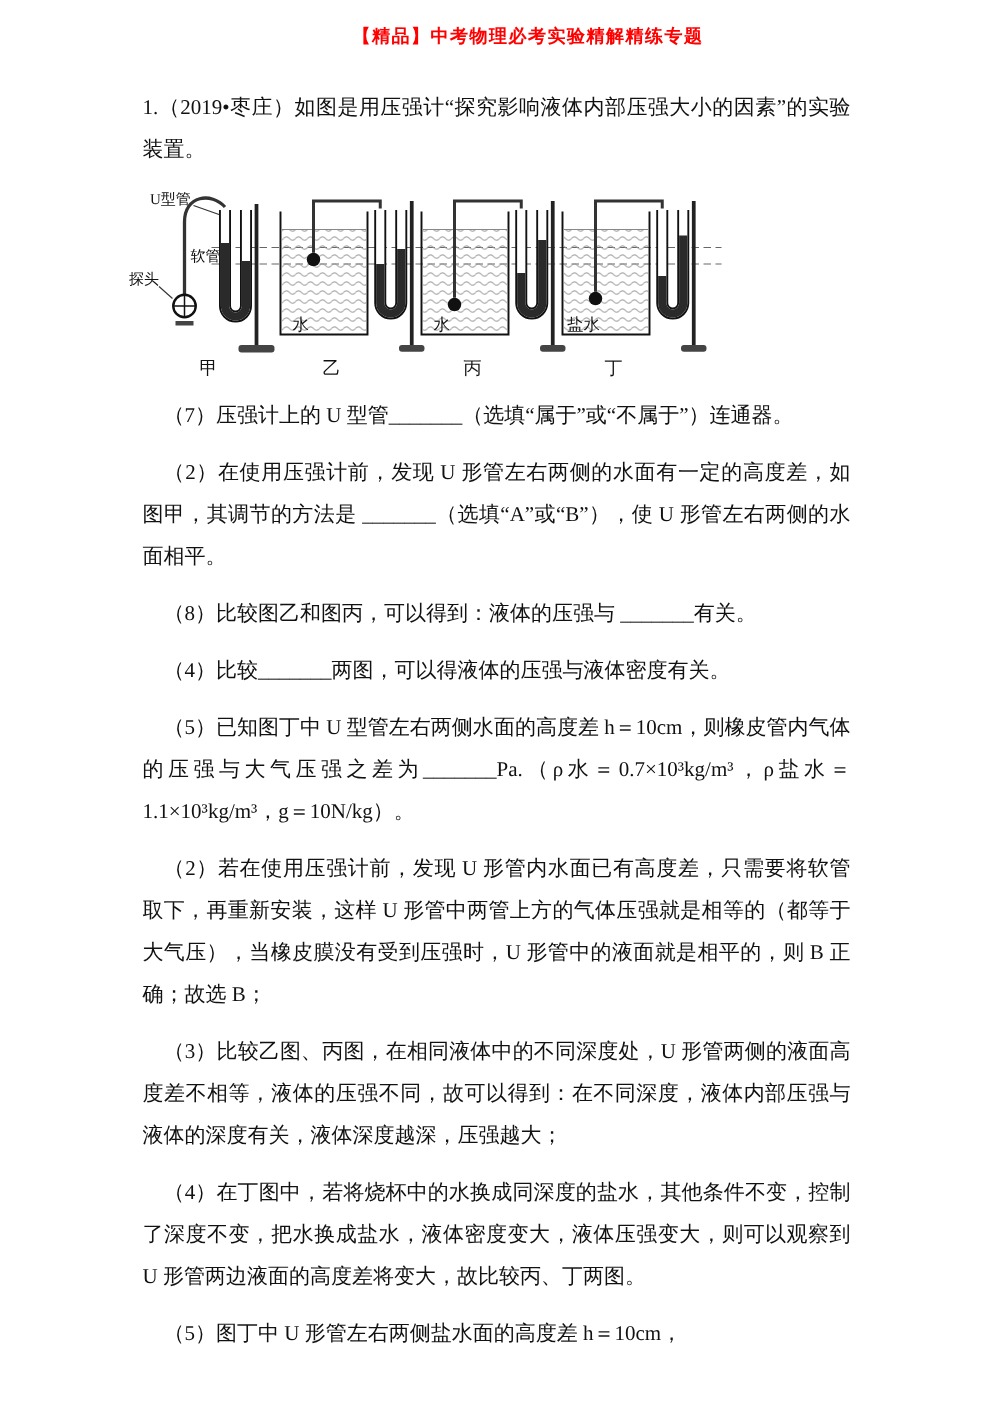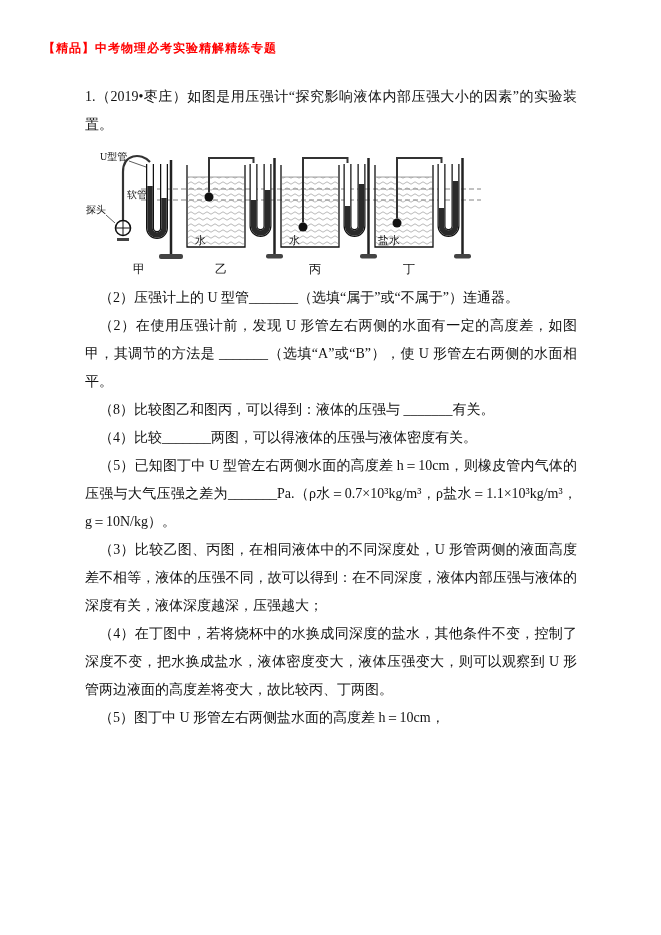--- a/index.html
+++ b/index.html
@@ -8,34 +8,35 @@
     background: #ffffff;
   }
   body {
     width: 661px;
     height: 935px;
     font-family: "Liberation Serif", "DejaVu Serif", serif;
     color: #111111;
     overflow: hidden;
   }
   .header {
-    margin-top: 40px;
+    margin-top: 16px;
+    text-align: center;
     font-size: 12px;
     font-weight: bold;
     letter-spacing: 1px;
     padding-left: 43px;
   }
   .content {
     width: 492px;
     margin: 26px 84px 0 85px;
     font-size: 14px;
     line-height: 28px;
     text-align: justify;
   }
-  p { margin: 0; }
+  p { margin: 10px; }
   .indent { text-indent: 1em; }
   .bold { font-weight: bold; }
   .figure {
     margin: 11px 0 6px 0;
   }
   svg { font-family: inherit; display: block; }
   svg text { fill: #111; }
 </style>
 </head>
 <body>
@@ -116,24 +117,25 @@
         <rect x="369" y="104" width="17" height="4.5" rx="2" fill="#444"></rect>
         <path d="M356.5,14 V76 a7,7 0 0 0 14,0 V14" fill="none" stroke="#111" stroke-width="8"></path>
         <path d="M356.5,14 V76 a7,7 0 0 0 14,0 V14" fill="none" stroke="#ffffff" stroke-width="5.5"></path>
         <path d="M356.5,58 V76 a7,7 0 0 0 14,0 V31" fill="none" stroke="#2a2a2a" stroke-width="5.5"></path>
         <text x="293" y="94" font-size="11">盐水</text>
         <text x="318" y="123" font-size="12">丁</text>
       </g>
     </svg>
   </div>
 
-  <p class="indent">（2）压强计上的 U 型管_______（选填“属于”或“不属于”）连通器。</p>
+  <p class="indent">（7）压强计上的 U 型管_______（选填“属于”或“不属于”）连通器。</p>
   <p class="indent">（2）在使用压强计前，发现 U 形管左右两侧的水面有一定的高度差，如图甲，其调节的方法是 _______（选填“A”或“B”），使 U 形管左右两侧的水面相平。</p>
   <p class="indent">（8）比较图乙和图丙，可以得到：液体的压强与 _______有关。</p>
   <p class="indent">（4）比较_______两图，可以得液体的压强与液体密度有关。</p>
   <p class="indent">（5）已知图丁中 U 型管左右两侧水面的高度差 h＝10cm，则橡皮管内气体的压强与大气压强之差为_______Pa.（ρ水＝0.7×10³kg/m³，ρ盐水＝1.1×10³kg/m³，g＝10N/kg）。</p>
 
 
+  <p class="indent">（2）若在使用压强计前，发现 U 形管内水面已有高度差，只需要将软管取下，再重新安装，这样 U 形管中两管上方的气体压强就是相等的（都等于大气压），当橡皮膜没有受到压强时，U 形管中的液面就是相平的，则 B 正确；故选 B；</p>
   <p class="indent">（3）比较乙图、丙图，在相同液体中的不同深度处，U 形管两侧的液面高度差不相等，液体的压强不同，故可以得到：在不同深度，液体内部压强与液体的深度有关，液体深度越深，压强越大；</p>
   <p class="indent">（4）在丁图中，若将烧杯中的水换成同深度的盐水，其他条件不变，控制了深度不变，把水换成盐水，液体密度变大，液体压强变大，则可以观察到 U 形管两边液面的高度差将变大，故比较丙、丁两图。</p>
   <p class="indent">（5）图丁中 U 形管左右两侧盐水面的高度差 h＝10cm，</p>
 
 </div>
 
 </body></html>

